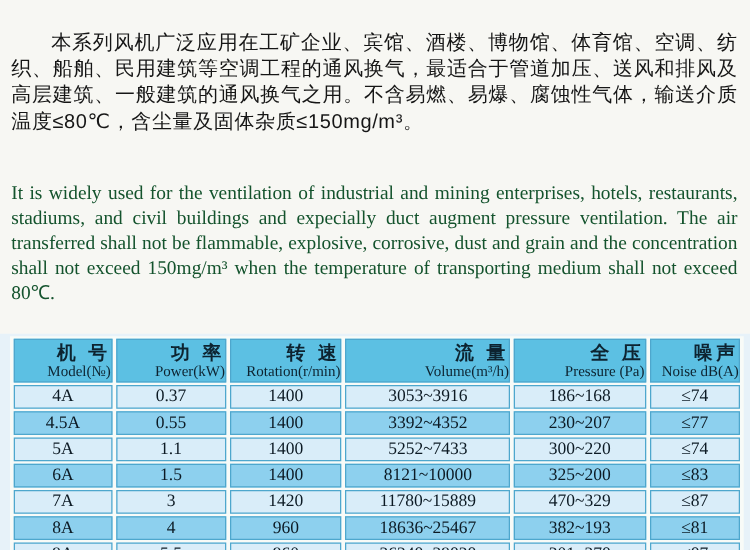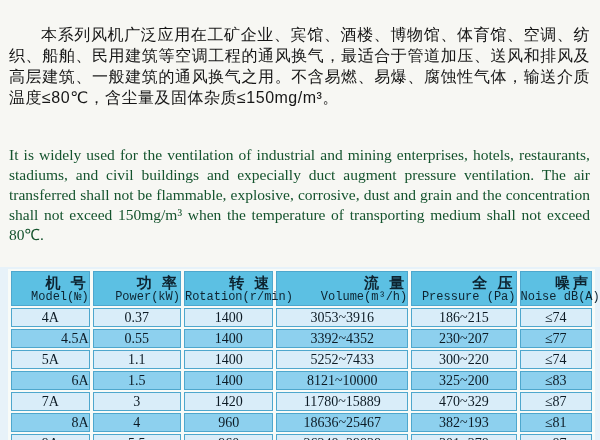--- a/index.html
+++ b/index.html
@@ -57,36 +57,36 @@
     font-family:"Liberation Sans", "DejaVu Sans", sans-serif;
     font-weight:700;
     font-size:15px;
     letter-spacing:3px;
     line-height:17px;
     color:#0d2330;
     white-space:nowrap;
   }
   .th-en {
     display:block;
-    font-family:Liberation Mono, monospace;
+    font-family:Liberation Serif, serif;
     font-size:12px;
     line-height:13px;
     color:#0d2330;
     white-space:nowrap;
   }
   td {
     font-family:"Liberation Serif", serif;
     font-size:14px;
     height:17px;
     color:#0c1a24;
   }
   tr.light td  { background:var(--row-light, #d9edf9);text-align:center; }
   tr.medium td { background:var(--row-medium, #8dd0ee); }
   td.first-light  { background:var(--row-light-first, #c3e4f4); }
-  td.first-medium { background:var(--row-medium, #8dd0ee);text-align:right; }
+  td.first-medium { background:var(--row-medium, #8dd0ee); }
 </style>
 </head>
 <body>
 
 <p class="cn-paragraph">本系列风机广泛应用在工矿企业、宾馆、酒楼、博物馆、体育馆、空调、纺织、船舶、民用建筑等空调工程的通风换气，最适合于管道加压、送风和排风及高层建筑、一般建筑的通风换气之用。不含易燃、易爆、腐蚀性气体，输送介质温度≤80℃，含尘量及固体杂质≤150mg/m³。</p>
 
 <p class="en-paragraph">It is widely used for the ventilation of industrial and mining enterprises, hotels, restaurants, stadiums, and civil buildings and expecially duct augment pressure ventilation. The air transferred shall not be flammable, explosive, corrosive, dust and grain and the concentration shall not exceed 150mg/m³ when the temperature of transporting medium shall not exceed 80℃.</p>
 
 <div class="table-panel">
   <table class="spec">
@@ -125,21 +125,21 @@
           <span class="th-en">Noise dB(A)</span>
         </th>
       </tr>
     </thead>
     <tbody>
         <tr class="light">
           <td class="first-light">4A</td>
           <td>0.37</td>
           <td>1400</td>
           <td>3053~3916</td>
-          <td>186~215</td>
+          <td>186~168</td>
           <td>≤74</td>
         </tr>
         <tr class="medium">
           <td class="first-medium">4.5A</td>
           <td>0.55</td>
           <td>1400</td>
           <td>3392~4352</td>
           <td>230~207</td>
           <td>≤77</td>
         </tr>

